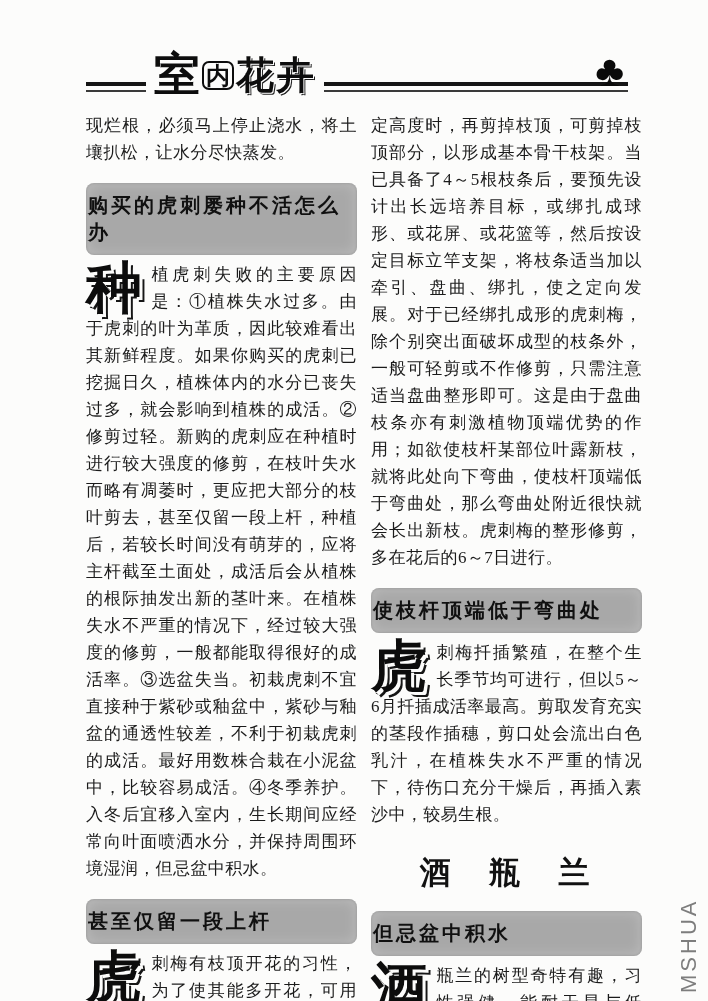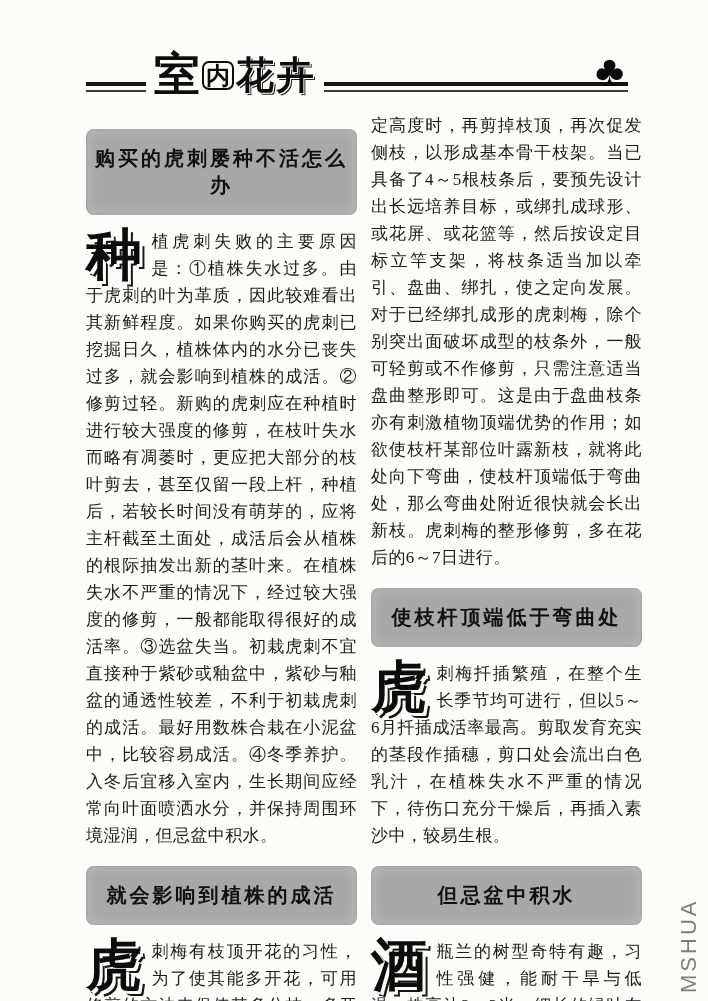--- a/index.html
+++ b/index.html
@@ -20,23 +20,23 @@
   .title .t-box{font-size:24px;border:2.5px solid #0d0d0d;border-radius:7px;
                 padding:1px 2px 0 2px;margin:0 2px;vertical-align:2px;display:inline-block;line-height:1;}
   .title .t-rest{font-size:38px;font-weight:900;letter-spacing:2px;vertical-align:-2px;
                  text-shadow:1px 1px 0 #fff,2px 2px 0 #222;}
   .club{position:absolute;right:18px;bottom:4px;font-size:44px;line-height:1;color:#0a0a0a;}
   
   .cols{display:flex;gap:14px;margin-top:14px;}
   .col{width:271px;}
   p.body{margin:0;font-size:17px;line-height:27px;text-align:justify;
          letter-spacing:0.4px;word-break:break-all;}
-  .sec-head{background:#a8a8a8;border-radius:8px;text-align:center;
+  .sec-head{background:#a8a8a8;border-radius:8px;text-align:left;
             font-weight:bold;font-size:20px;color:#101010;letter-spacing:3px;
-            padding:16px 2px;margin:17px 0 13px 0;
+            padding:9px 2px;margin:17px 0 6px 0;
             box-shadow:inset 0 0 14px rgba(255,255,255,0.28), inset 0 0 3px rgba(0,0,0,0.25);}
   .dropcap{float:left;font-size:56px;line-height:0.92;font-weight:900;color:#0c0c0c;
            padding:2px 9px 0 0;
            text-shadow:3px 3px 0 #fcfcfb,5px 5px 0 #161616;}
   .chapter-title{text-align:center;font-size:31px;font-weight:bold;color:#111;
                  letter-spacing:0.12em;margin:24px 0 6px 0;white-space:nowrap;}
   
   .watermark{position:absolute;right:6px;bottom:8px;height:120px;
              writing-mode:vertical-rl;transform:rotate(180deg);
              font-family:"Liberation Sans","DejaVu Sans",sans-serif;
@@ -51,34 +51,36 @@
     <div class="rule"></div>
     <div class="title">
       <span class="t-main">室</span><span class="t-box">内</span><span class="t-rest">花卉</span>
     </div>
     <div class="club">♣</div>
   </div>
 
   <div class="cols">
 
     <div class="col">
+      <p class="body">现烂根，必须马上停止浇水，将土壤扒松，让水分尽快蒸发。</p>
 
       <div class="sec-head">购买的虎刺屡种不活怎么办</div>
       <p class="body"><span class="dropcap">种</span><span>植虎刺失败的主要原因是：①植株失水过多。由于虎刺的叶为革质，因此较难看出其新鲜程度。如果你购买的虎刺已挖掘日久，植株体内的水分已丧失过多，就会影响到植株的成活。②修剪过轻。新购的虎刺应在种植时进行较大强度的修剪，在枝叶失水而略有凋萎时，更应把大部分的枝叶剪去，甚至仅留一段上杆，种植后，若较长时间没有萌芽的，应将主杆截至土面处，成活后会从植株的根际抽发出新的茎叶来。在植株失水不严重的情况下，经过较大强度的修剪，一般都能取得很好的成活率。③选盆失当。初栽虎刺不宜直接种于紫砂或釉盆中，紫砂与釉盆的通透性较差，不利于初栽虎刺的成活。最好用数株合栽在小泥盆中，比较容易成活。④冬季养护。入冬后宜移入室内，生长期间应经常向叶面喷洒水分，并保持周围环境湿润，但忌盆中积水。</span></p>
 
-      <div class="sec-head">就会影响到植株的成活</div>
+      <div class="sec-head">甚至仅留一段上杆</div>
       <p class="body"><span class="dropcap">虎</span><span>刺梅有枝顶开花的习性，为了使其能多开花，可用修剪的方法来促使其多分枝、多开花。对于小苗，修剪应立足于尽早形成骨架。当小苗长到10厘米，可剪掉枝顶部分，促发侧枝；以后待侧枝长到一</span></p>
     </div>
 
     <div class="col">
-      <p class="body">定高度时，再剪掉枝顶，再次促发侧枝，以形成基本骨干枝架。当已具备了4～5根枝条后，要预先设计出长远培养目标，或绑扎成球形、或花屏、或花篮等，然后按设定目标立竿支架，将枝条适当加以牵引、盘曲、绑扎，使之定向发展。对于已经绑扎成形的虎刺梅，除个别突出面破坏成型的枝条外，一般可轻剪或不作修剪，只需注意适当盘曲整形即可。这是由于盘曲枝条亦有刺激植物顶端优势的作用；如欲使枝杆某部位叶露新枝，就将此处向下弯曲，使枝杆顶端低于弯曲处，那么弯曲处附近很快就会长出新枝。虎刺梅的整形修剪，多在花后的6～7日进行。</p>
+      <p class="body">定高度时，再剪掉枝顶，可剪掉枝顶部分，以形成基本骨干枝架。当已具备了4～5根枝条后，要预先设计出长远培养目标，或绑扎成球形、或花屏、或花篮等，然后按设定目标立竿支架，将枝条适当加以牵引、盘曲、绑扎，使之定向发展。对于已经绑扎成形的虎刺梅，除个别突出面破坏成型的枝条外，一般可轻剪或不作修剪，只需注意适当盘曲整形即可。这是由于盘曲枝条亦有刺激植物顶端优势的作用；如欲使枝杆某部位叶露新枝，就将此处向下弯曲，使枝杆顶端低于弯曲处，那么弯曲处附近很快就会长出新枝。虎刺梅的整形修剪，多在花后的6～7日进行。</p>
 
       <div class="sec-head">使枝杆顶端低于弯曲处</div>
       <p class="body"><span class="dropcap">虎</span><span>刺梅扦插繁殖，在整个生长季节均可进行，但以5～6月扦插成活率最高。剪取发育充实的茎段作插穗，剪口处会流出白色乳汁，在植株失水不严重的情况下，待伤口充分干燥后，再插入素沙中，较易生根。</span></p>
 
+      <div class="chapter-title">酒　瓶　兰</div>
 
       <div class="sec-head">但忌盆中积水</div>
       <p class="body"><span class="dropcap">酒</span><span>瓶兰的树型奇特有趣，习性强健，能耐干旱与低温；株高达2～3米，细长的绿叶在茎的前端向四方扩展，其最大的特征是：茎基肥</span></p>
     </div>
 
   </div>
 </div>
 
 <div class="watermark">MSHUA</div>
 

